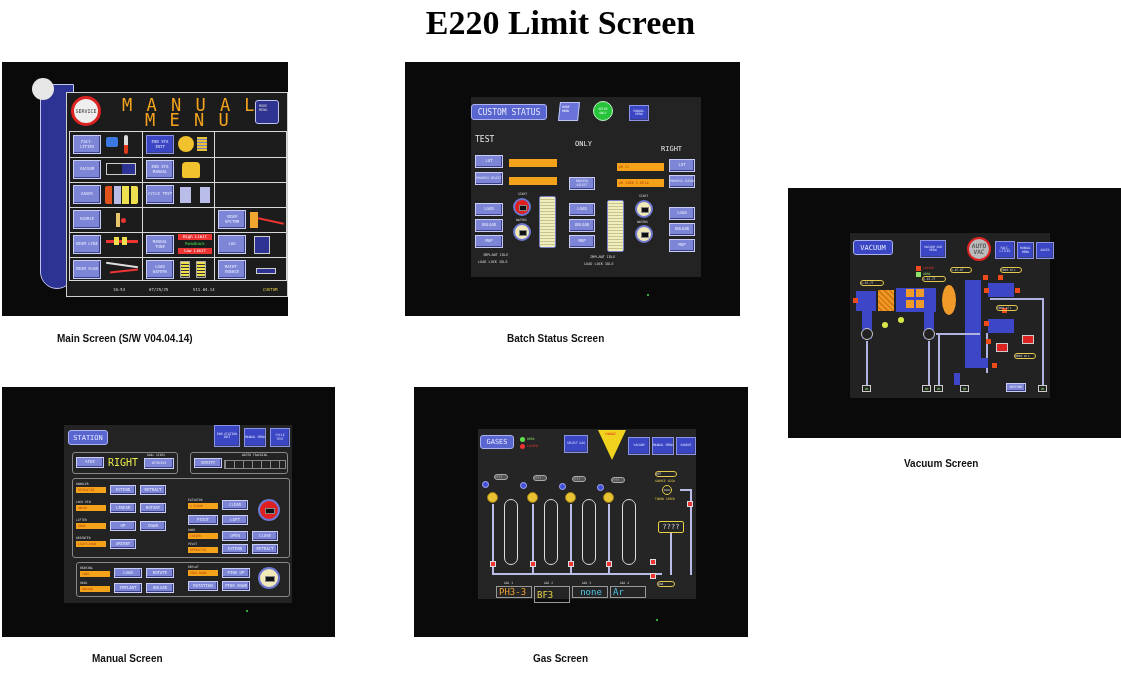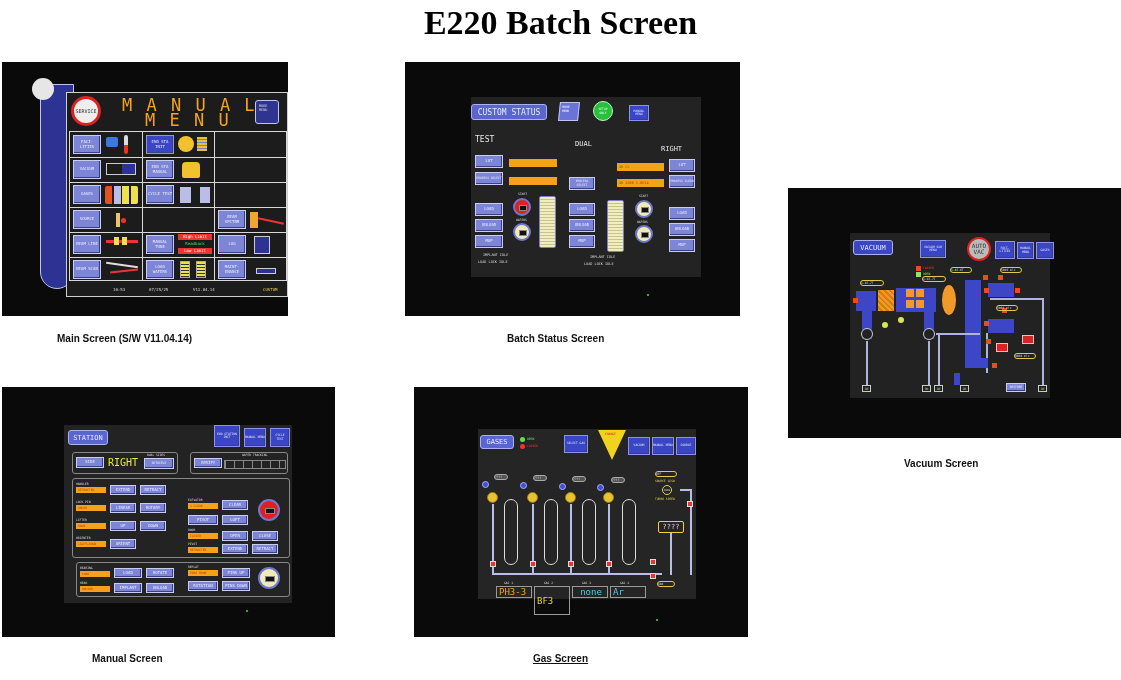--- a/index.html
+++ b/index.html
@@ -42,21 +42,21 @@
   .vblk { position: absolute; background: #3d46c6; }
   .vorg { position: absolute; background: #f09a2a; }
   .vpipe { position: absolute; background: #aeb3e0; }
   .vred { position: absolute; width: 5px; height: 5px; background: #ee4a1a; }
   .vpill { position: absolute; border: 1px solid #e3c84d; border-radius: 4px; font-family: "DejaVu Sans Mono", monospace; font-size: 3px; color: #ddd; }
   .onbox { position: absolute; width: 9px; height: 7px; border: 1px solid #ccc; color: #8fe36a; font-size: 3px; font-family:"DejaVu Sans Mono", monospace; display:flex; align-items:center; justify-content:center; }
 </style>
 </head>
 <body>
 
-<div class="page-title">E220 Batch Screen</div>
+<div class="page-title">E220 Limit Screen</div>
 
 <div class="photo" style="left:2px;top:62px;width:286px;height:254px;">
 
   <div style="position:absolute;left:38px;top:22px;width:34px;height:205px;background:#2d3392;border-radius:0 0 18px 18px;border:1px solid #bfc4ee;"></div>
   <div style="position:absolute;left:30px;top:16px;width:22px;height:22px;border-radius:50%;background:#e6e6e6;"></div>
 
   <div class="lcd" style="left:64px;top:30px;width:222px;height:205px;background:#1c1c1c;border-color:#cfcfcf;">
 
     <div style="position:absolute;left:4px;top:3px;width:30px;height:30px;border-radius:50%;background:#eee;border:3px solid #d22;color:#333;font-size:5px;font-family:'DejaVu Sans Mono',monospace;display:flex;align-items:center;justify-content:center;">SERVICE</div>
     <div style="position:absolute;left:55px;top:2px;font-family:'DejaVu Sans Mono',monospace;font-size:17px;color:#f3a31e;letter-spacing:2px;white-space:nowrap;">M A N U A L</div>
@@ -125,31 +125,31 @@
       <div class="btn" style="left:148px;top:128px;width:28px;height:19px;">MAINT- ENANCE</div>
       <div style="position:absolute;left:186px;top:136px;width:20px;height:6px;background:#2d3392;border:1px solid #ccc;"></div>
     </div>
 
     <div class="lbl" style="left:46px;top:194px;">10:53</div>
     <div class="lbl" style="left:82px;top:194px;">07/25/25</div>
     <div class="lbl" style="left:126px;top:194px;">V11.04.14</div>
     <div class="lbl" style="left:196px;top:194px;color:#e8d24a;">CUSTOM</div>
   </div>
 </div>
-<div class="caption" style="left:57px;top:333px;">Main Screen (S/W V11.04.14)</div>
+<div class="caption" style="left:57px;top:333px;">Main Screen (S/W V04.04.14)</div>
 
 <div class="photo" style="left:405px;top:62px;width:335px;height:254px;">
   <div class="lcd" style="left:66px;top:35px;width:230px;height:180px;border:none;background:#232323;">
     <div class="title-box" style="left:0;top:7px;width:76px;height:16px;font-size:8px;">CUSTOM STATUS</div>
     <div class="scroll" style="left:88px;top:5px;width:20px;height:19px;background:#6a74d8;color:#fff;font-size:3px;font-family:'DejaVu Sans Mono',monospace;padding:2px;transform:skewX(-6deg);">MODE MENU</div>
     <div style="position:absolute;left:122px;top:4px;width:20px;height:20px;border-radius:50%;background:#25c23a;border:1px solid #c8f5c8;color:#eaffea;font-size:3px;font-family:'DejaVu Sans Mono',monospace;display:flex;align-items:center;justify-content:center;text-align:center;">SETUP ONLY</div>
     <div class="btn btn-dark" style="left:158px;top:8px;width:20px;height:16px;font-size:3px;">MANUAL MENU</div>
 
     <div class="lbl" style="left:4px;top:38px;font-size:8px;color:#e8e8e8;">TEST</div>
-    <div class="lbl" style="left:104px;top:43px;font-size:7px;color:#e8e8e8;">DUAL</div>
+    <div class="lbl" style="left:104px;top:43px;font-size:7px;color:#e8e8e8;">ONLY</div>
     <div class="lbl" style="left:190px;top:48px;font-size:7px;color:#e8e8e8;">RIGHT</div>
 
     <div class="btn" style="left:4px;top:58px;width:28px;height:13px;">LOT</div>
     <div class="orange" style="left:38px;top:62px;width:48px;height:8px;"></div>
     <div class="btn" style="left:4px;top:75px;width:28px;height:13px;font-size:3px;">PROCESS SELECT</div>
     <div class="orange" style="left:38px;top:80px;width:48px;height:8px;"></div>
     <div class="lbl" style="left:47px;top:95px;font-size:3px;">START</div>
     <div class="dial red" style="left:42px;top:101px;width:18px;height:18px;"></div>
     <div class="lbl" style="left:45px;top:121px;font-size:3px;">WAFERS</div>
     <div class="dial" style="left:42px;top:126px;width:18px;height:18px;"></div>
@@ -384,19 +384,19 @@
     <div class="valve" style="left:172px;top:130px;"></div>
     <div class="valve" style="left:172px;top:144px;"></div>
     <div class="valve" style="left:209px;top:72px;"></div>
     <div class="vpill" style="left:179px;top:152px;width:18px;height:6px;">888</div>
 
     <div class="lbl" style="left:26px;top:152px;font-size:3px;">GAS 1</div>
     <div class="lbl" style="left:66px;top:152px;font-size:3px;">GAS 2</div>
     <div class="lbl" style="left:104px;top:152px;font-size:3px;">GAS 3</div>
     <div class="lbl" style="left:142px;top:152px;font-size:3px;">GAS 4</div>
     <div class="gasbox" style="left:18px;top:157px;width:36px;height:12px;color:#f0a030;">PH3-3</div>
-    <div class="gasbox" style="left:56px;top:157px;width:36px;height:29px;color:#e8d24a;">BF3</div>
+    <div class="gasbox" style="left:56px;top:157px;width:36px;height:17px;color:#e8d24a;">BF3</div>
     <div class="gasbox" style="left:94px;top:157px;width:36px;height:12px;color:#4fc8e8;justify-content:center;">none</div>
     <div class="gasbox" style="left:132px;top:157px;width:36px;height:12px;color:#4fc8e8;">Ar</div>
   </div>
   <div style="position:absolute;left:242px;top:232px;width:2px;height:2px;background:#3a3;"></div>
 </div>
-<div class="caption" style="left:533px;top:653px;text-decoration:underline;">Gas Screen</div>
+<div class="caption" style="left:533px;top:653px;">Gas Screen</div>
 
 </body></html>

